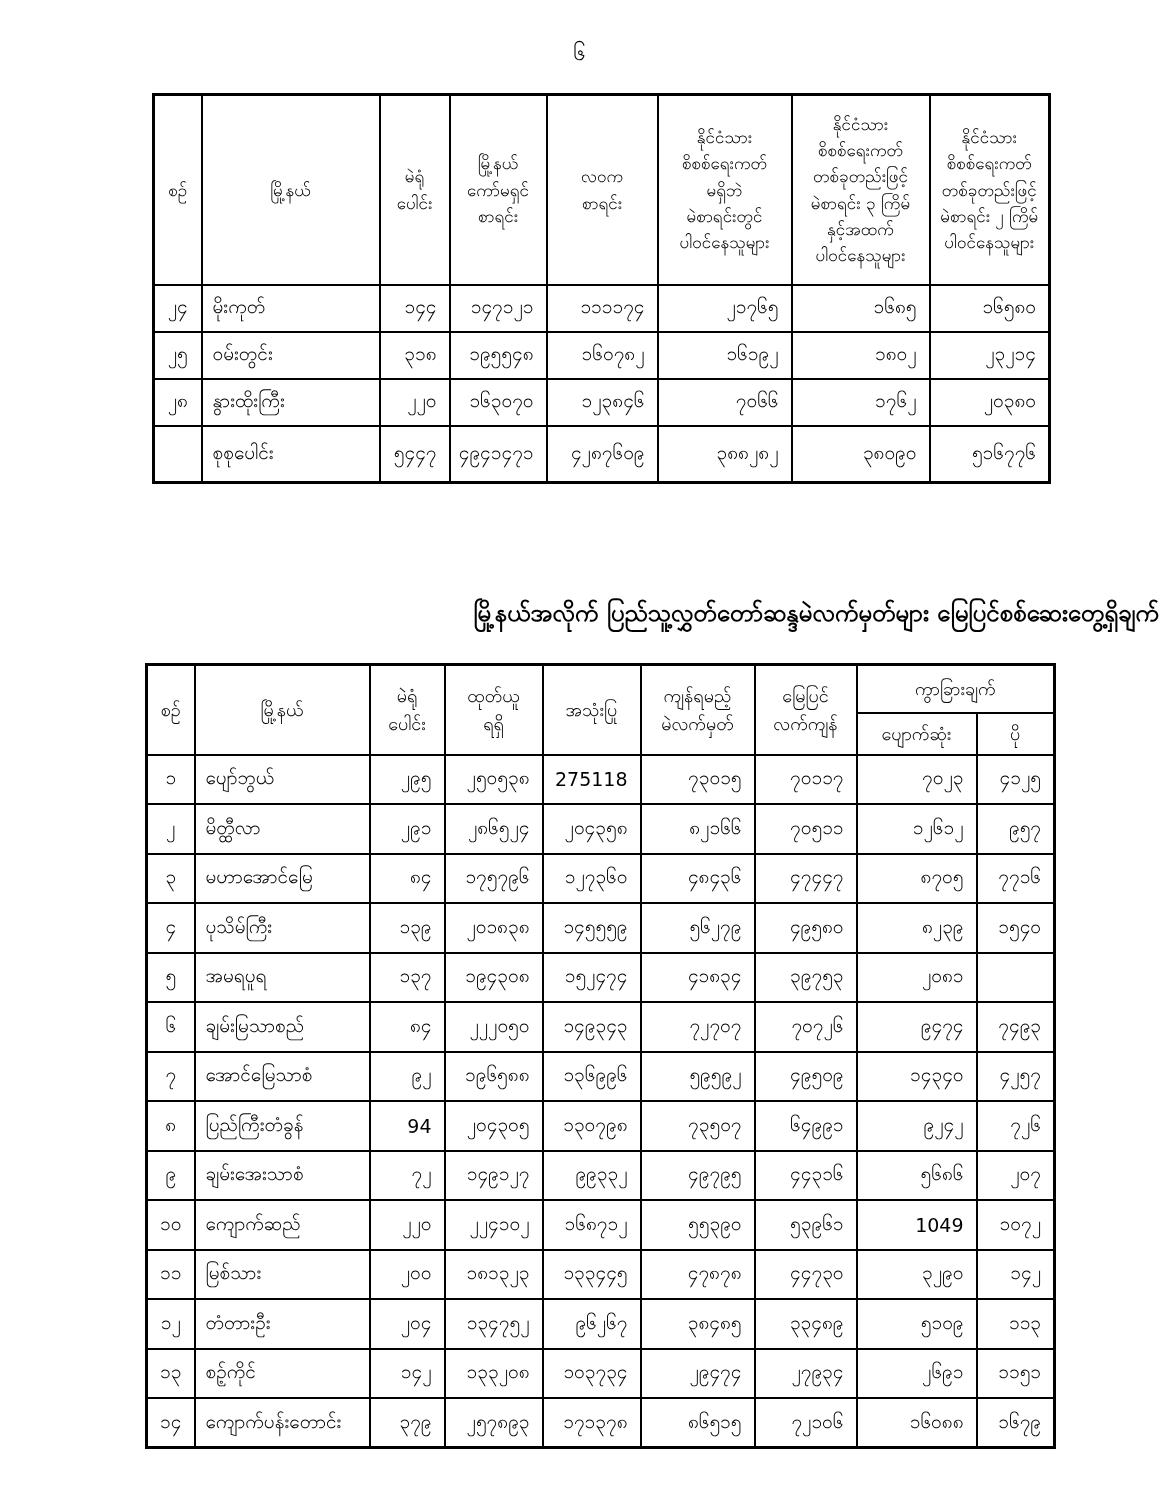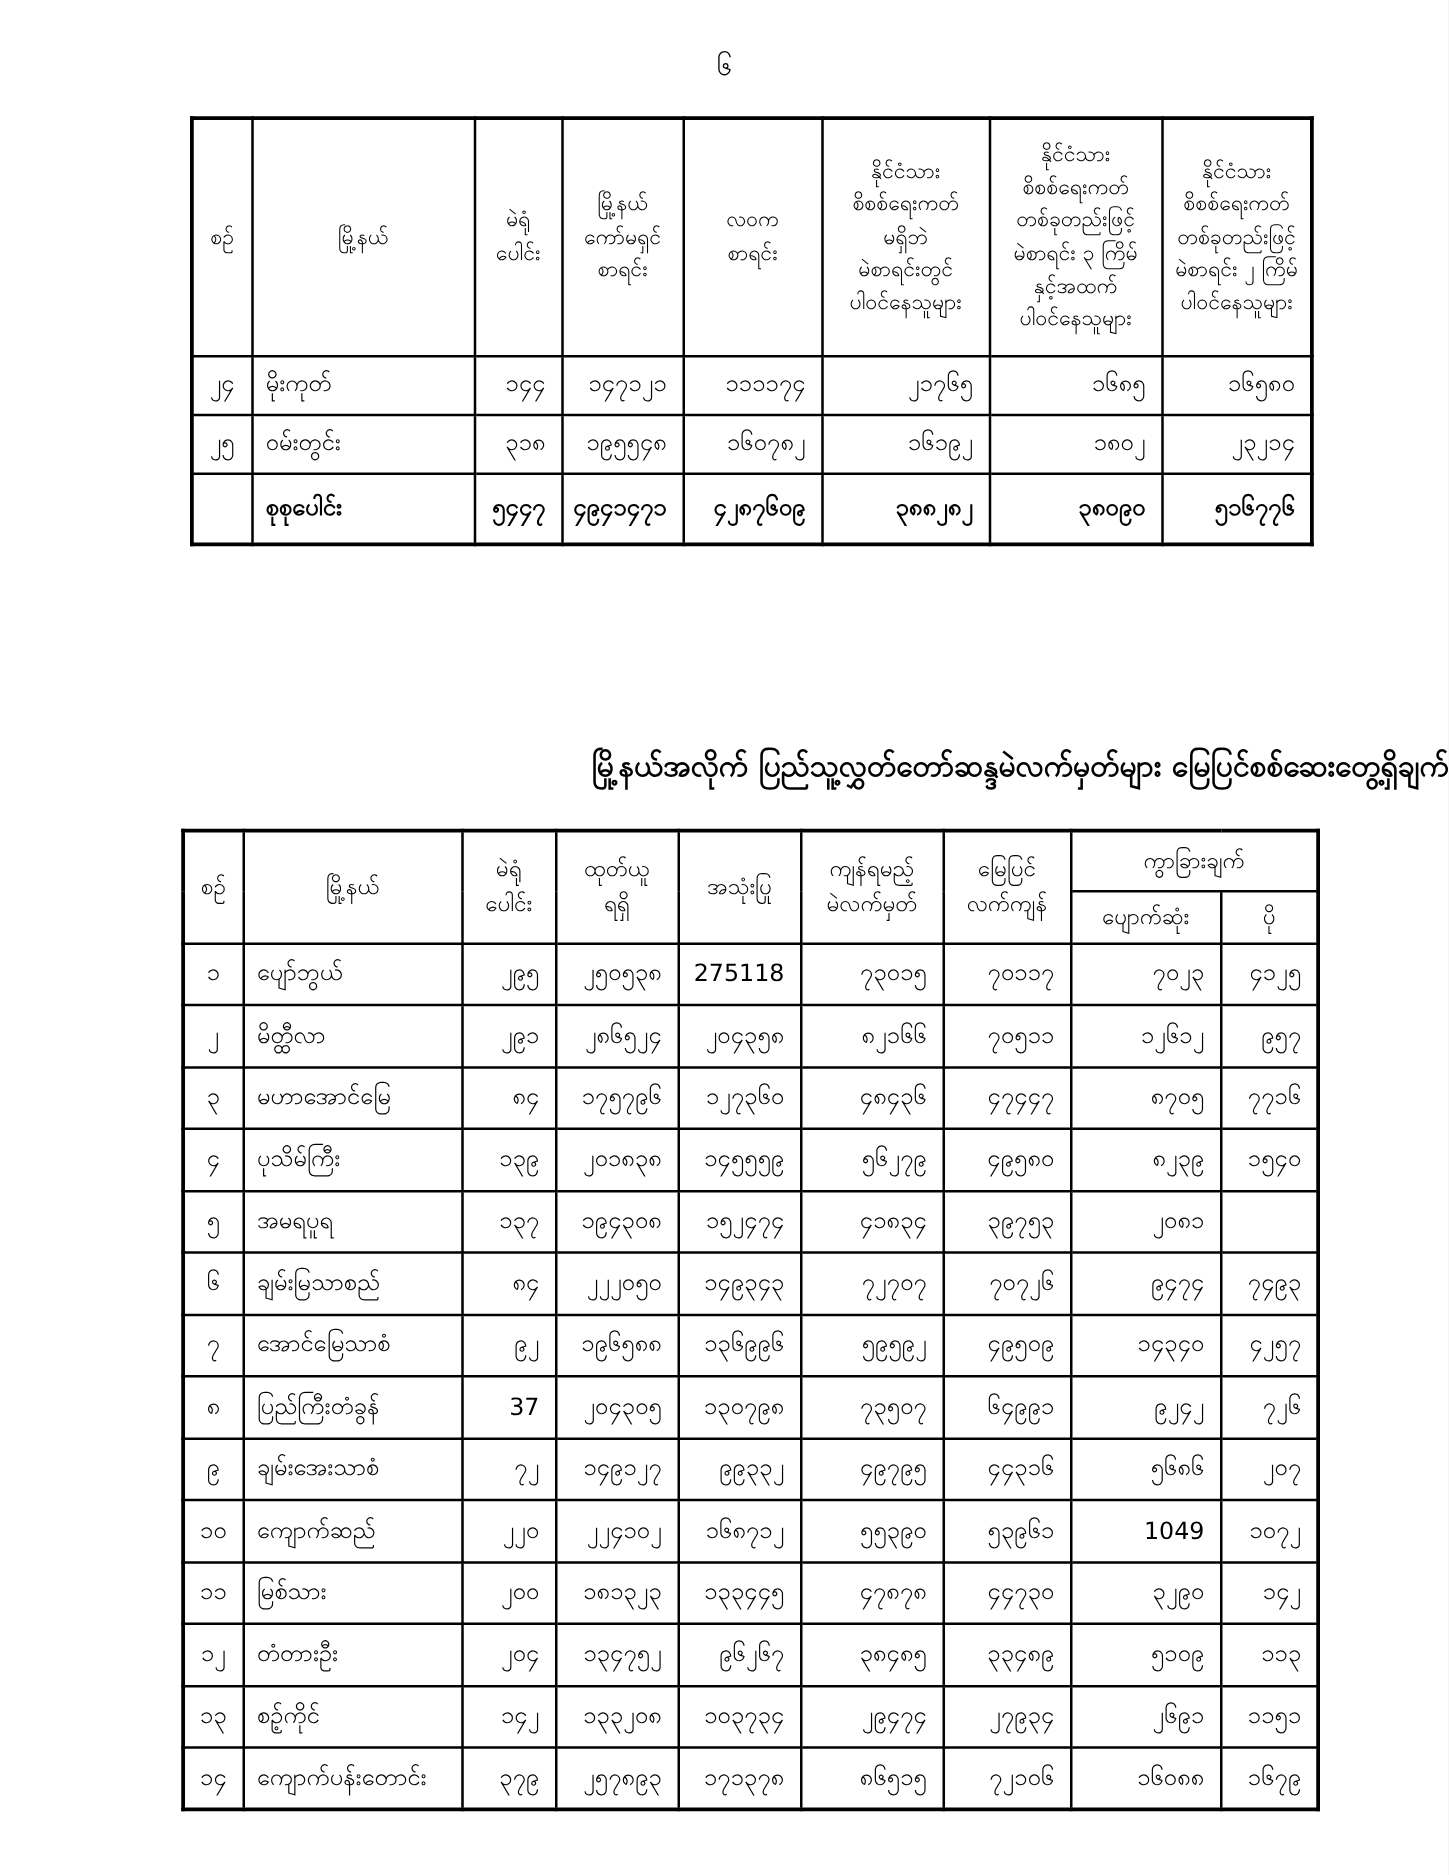--- a/index.html
+++ b/index.html
@@ -17,21 +17,21 @@
   .t1 thead tr{height:190px;}
   .t1 tbody tr{height:47px;}
   .t2{left:145px;top:663px;width:908px;}
   .t2 thead tr.hr1{height:48px;}
   .t2 thead tr.hr2{height:42px;}
   .t2 th{font-size:18px;}
   .t2 tbody tr{height:49.5px;}
   .c-no{text-align:center;margin-left:16px;}
   .c-name{text-align:left;padding-left:10px;}
   .c-num{text-align:right;padding-right:12px;}
-  .total-row td{font-weight:bold;height:50px;}
+  .total-row td{font-weight:normal;height:50px;}
   .section-title{position:absolute;top:597px;left:0;width:100%;text-align:right;
                  font-size:24px;font-weight:600;}
 </style>
 </head>
 <body>
 
 <div class="page">
 
   <div class="page-number">၆</div>
 
@@ -89,20 +89,30 @@
         <tr>
           <td class="c-no">၂၅</td>
           <td class="c-name">ဝမ်းတွင်း</td>
           <td class="c-num">၃၁၈</td>
           <td class="c-num">၁၉၅၅၄၈</td>
           <td class="c-num">၁၆၀၇၈၂</td>
           <td class="c-num">၁၆၁၉၂</td>
           <td class="c-num">၁၈၀၂</td>
           <td class="c-num">၂၃၂၁၄</td>
         </tr>
+        <tr>
+          <td class="c-no">၂၈</td>
+          <td class="c-name">နွားထိုးကြီး</td>
+          <td class="c-num">၂၂၀</td>
+          <td class="c-num">၁၆၃၀၇၀</td>
+          <td class="c-num">၁၂၃၈၄၆</td>
+          <td class="c-num">၇၀၆၆</td>
+          <td class="c-num">၁၇၆၂</td>
+          <td class="c-num">၂၀၃၈၀</td>
+        </tr>
         <tr class="total-row">
           <td class="c-no"></td>
           <td class="c-name">စုစုပေါင်း</td>
           <td class="c-num">၅၄၄၇</td>
           <td class="c-num">၄၉၄၁၄၇၁</td>
           <td class="c-num">၄၂၈၇၆၀၉</td>
           <td class="c-num">၃၈၈၂၈၂</td>
           <td class="c-num">၃၈၀၉၀</td>
           <td class="c-num">၅၁၆၇၇၆</td>
         </tr>
@@ -217,21 +227,21 @@
           <td class="c-num">၁၉၆၅၈၈</td>
           <td class="c-num">၁၃၆၉၉၆</td>
           <td class="c-num">၅၉၅၉၂</td>
           <td class="c-num">၄၉၅၀၉</td>
           <td class="c-num">၁၄၃၄၀</td>
           <td class="c-num">၄၂၅၇</td>
         </tr>
         <tr>
           <td class="c-no">၈</td>
           <td class="c-name">ပြည်ကြီးတံခွန်</td>
-          <td class="c-num">37</td>
+          <td class="c-num">94</td>
           <td class="c-num">၂၀၄၃၀၅</td>
           <td class="c-num">၁၃၀၇၉၈</td>
           <td class="c-num">၇၃၅၀၇</td>
           <td class="c-num">၆၄၉၉၁</td>
           <td class="c-num">၉၂၄၂</td>
           <td class="c-num">၇၂၆</td>
         </tr>
         <tr>
           <td class="c-no">၉</td>
           <td class="c-name">ချမ်းအေးသာစံ</td>

